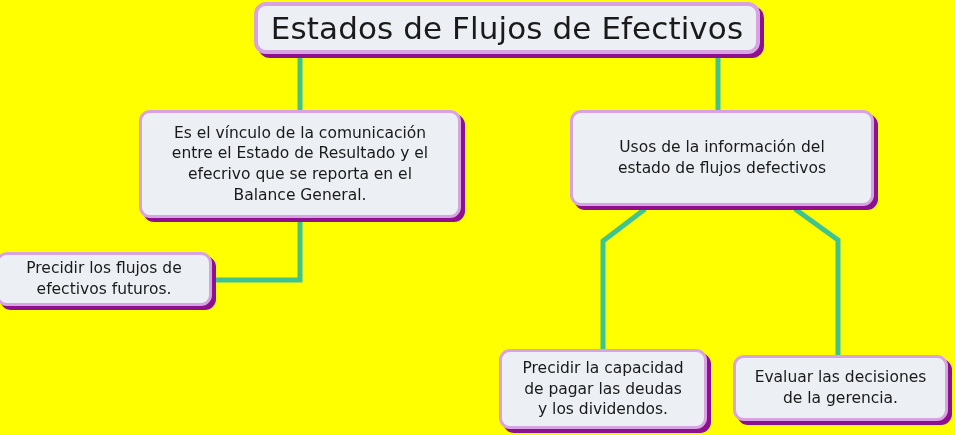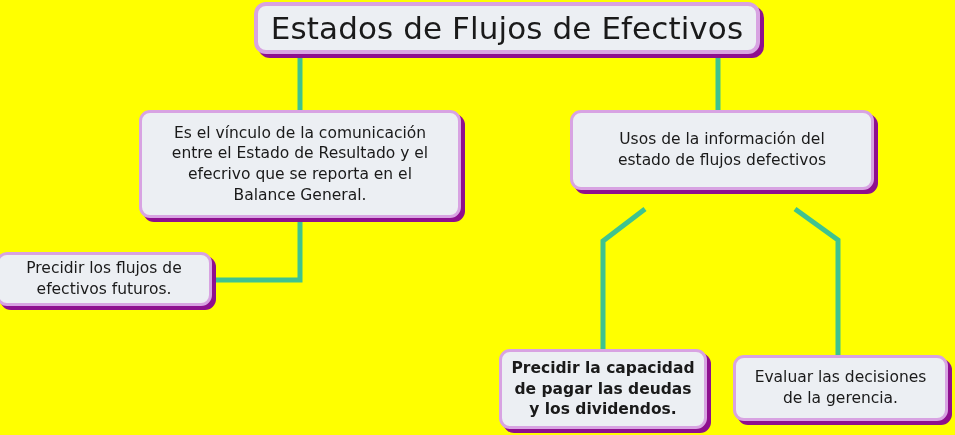--- a/index.html
+++ b/index.html
@@ -68,40 +68,40 @@
     top: 110px;
     width: 322px;
     height: 108px;
   }
   #node-vinculo .node-text { font-size: 15.5px; line-height: 1.33; }
 
   #node-usos {
     left: 570px;
     top: 110px;
     width: 304px;
-    height: 80px;
+    height: 96px;
   }
   #node-usos .node-text { font-size: 15.5px; line-height: 1.33; }
 
   
   #node-precidir-flujos {
     left: -4px;
     top: 252px;
     width: 216px;
     height: 54px;
   }
   #node-precidir-flujos .node-text { font-size: 15.5px; line-height: 1.33; }
 
   #node-precidir-capacidad {
     left: 499px;
     top: 349px;
     width: 208px;
     height: 80px;
   }
-  #node-precidir-capacidad .node-text { font-size: 15.5px; line-height: 1.33; font-weight: bold; }
+  #node-precidir-capacidad .node-text { font-size: 15.5px; line-height: 1.33; }
 
   #node-evaluar {
     left: 733px;
     top: 355px;
     width: 215px;
     height: 66px;
   }
   #node-evaluar .node-text { font-size: 15.5px; line-height: 1.33; }
 </style>
 </head>

